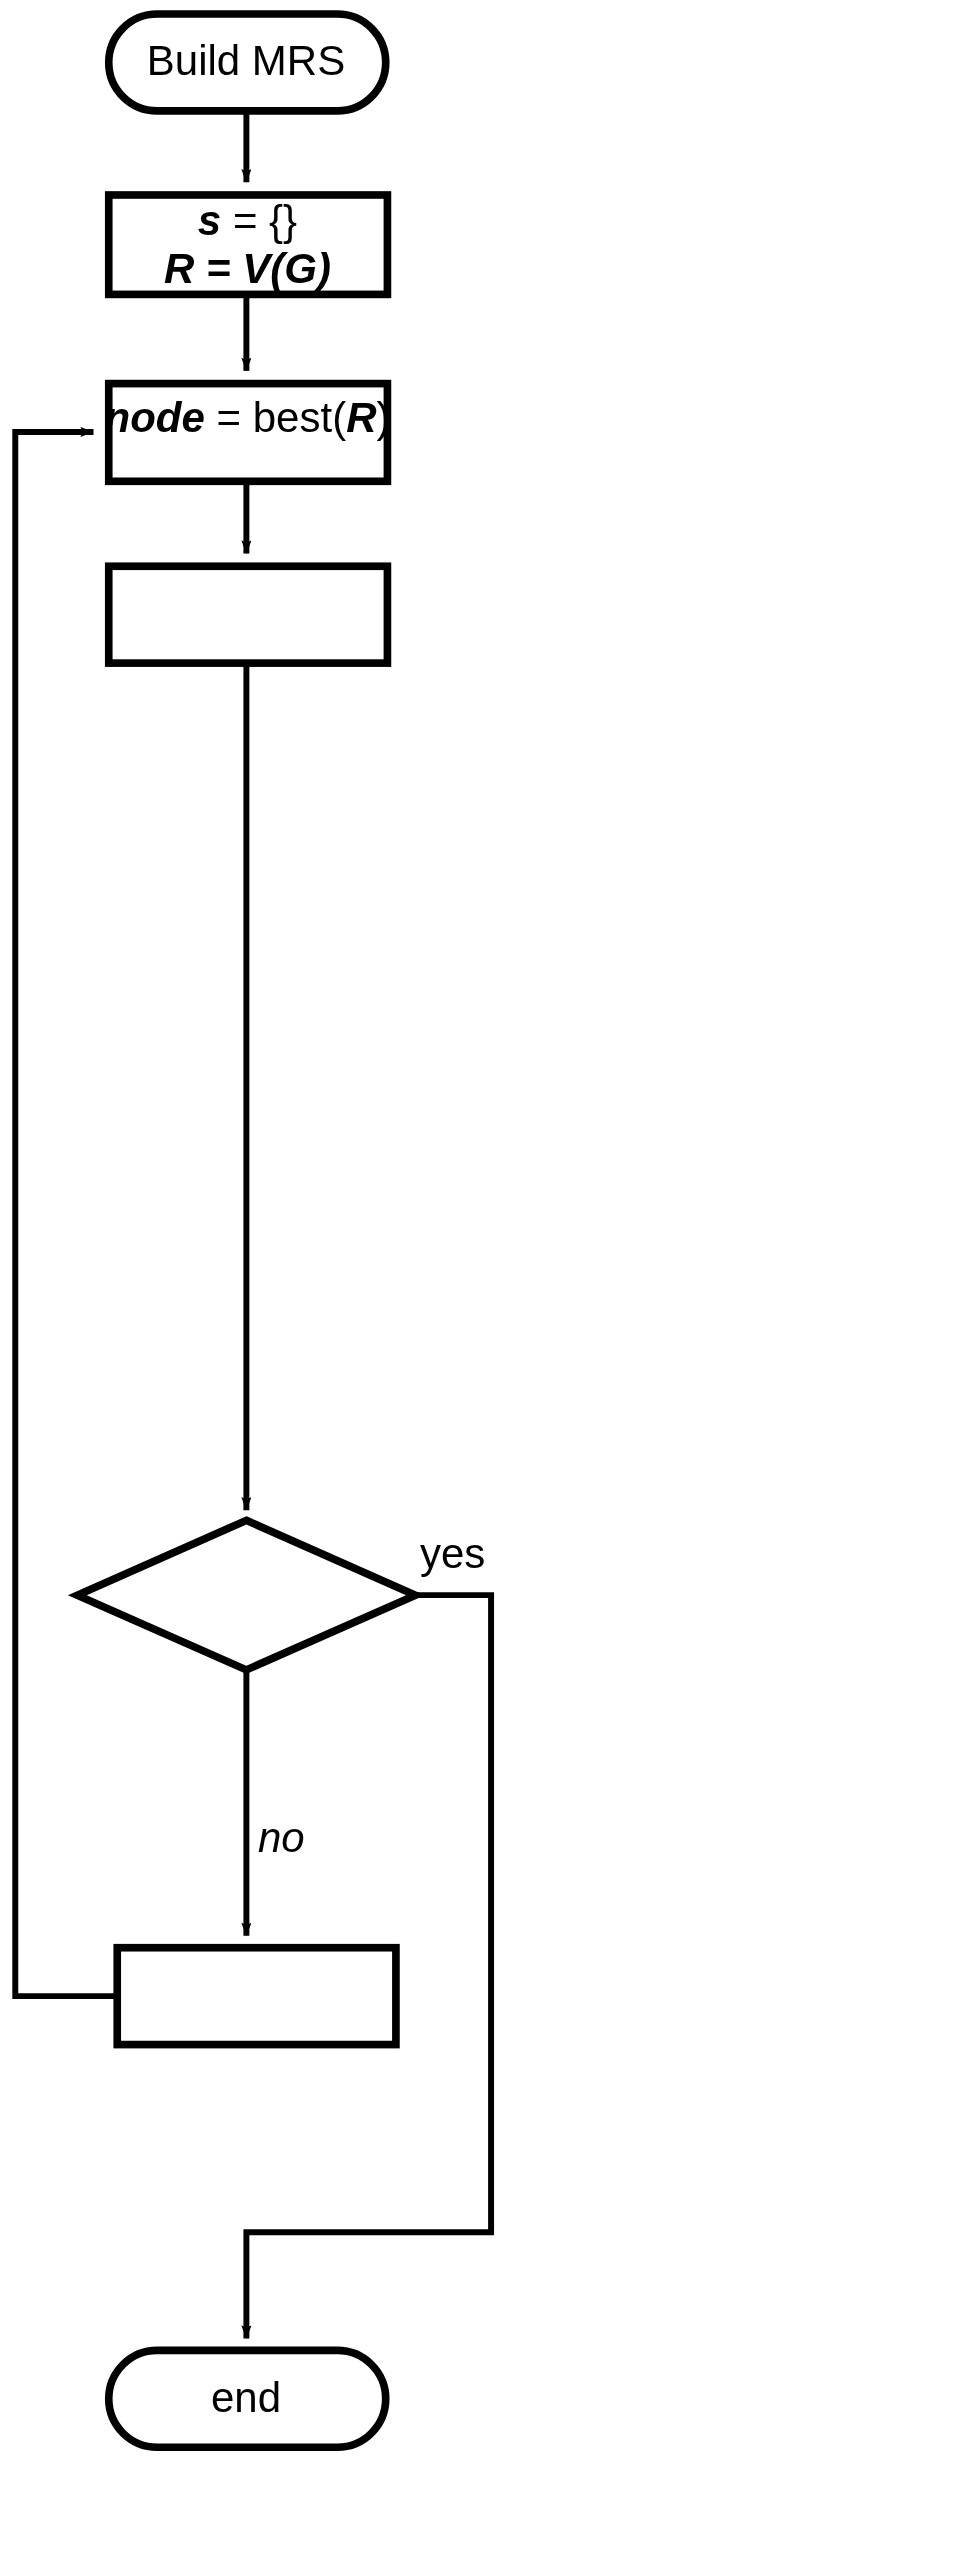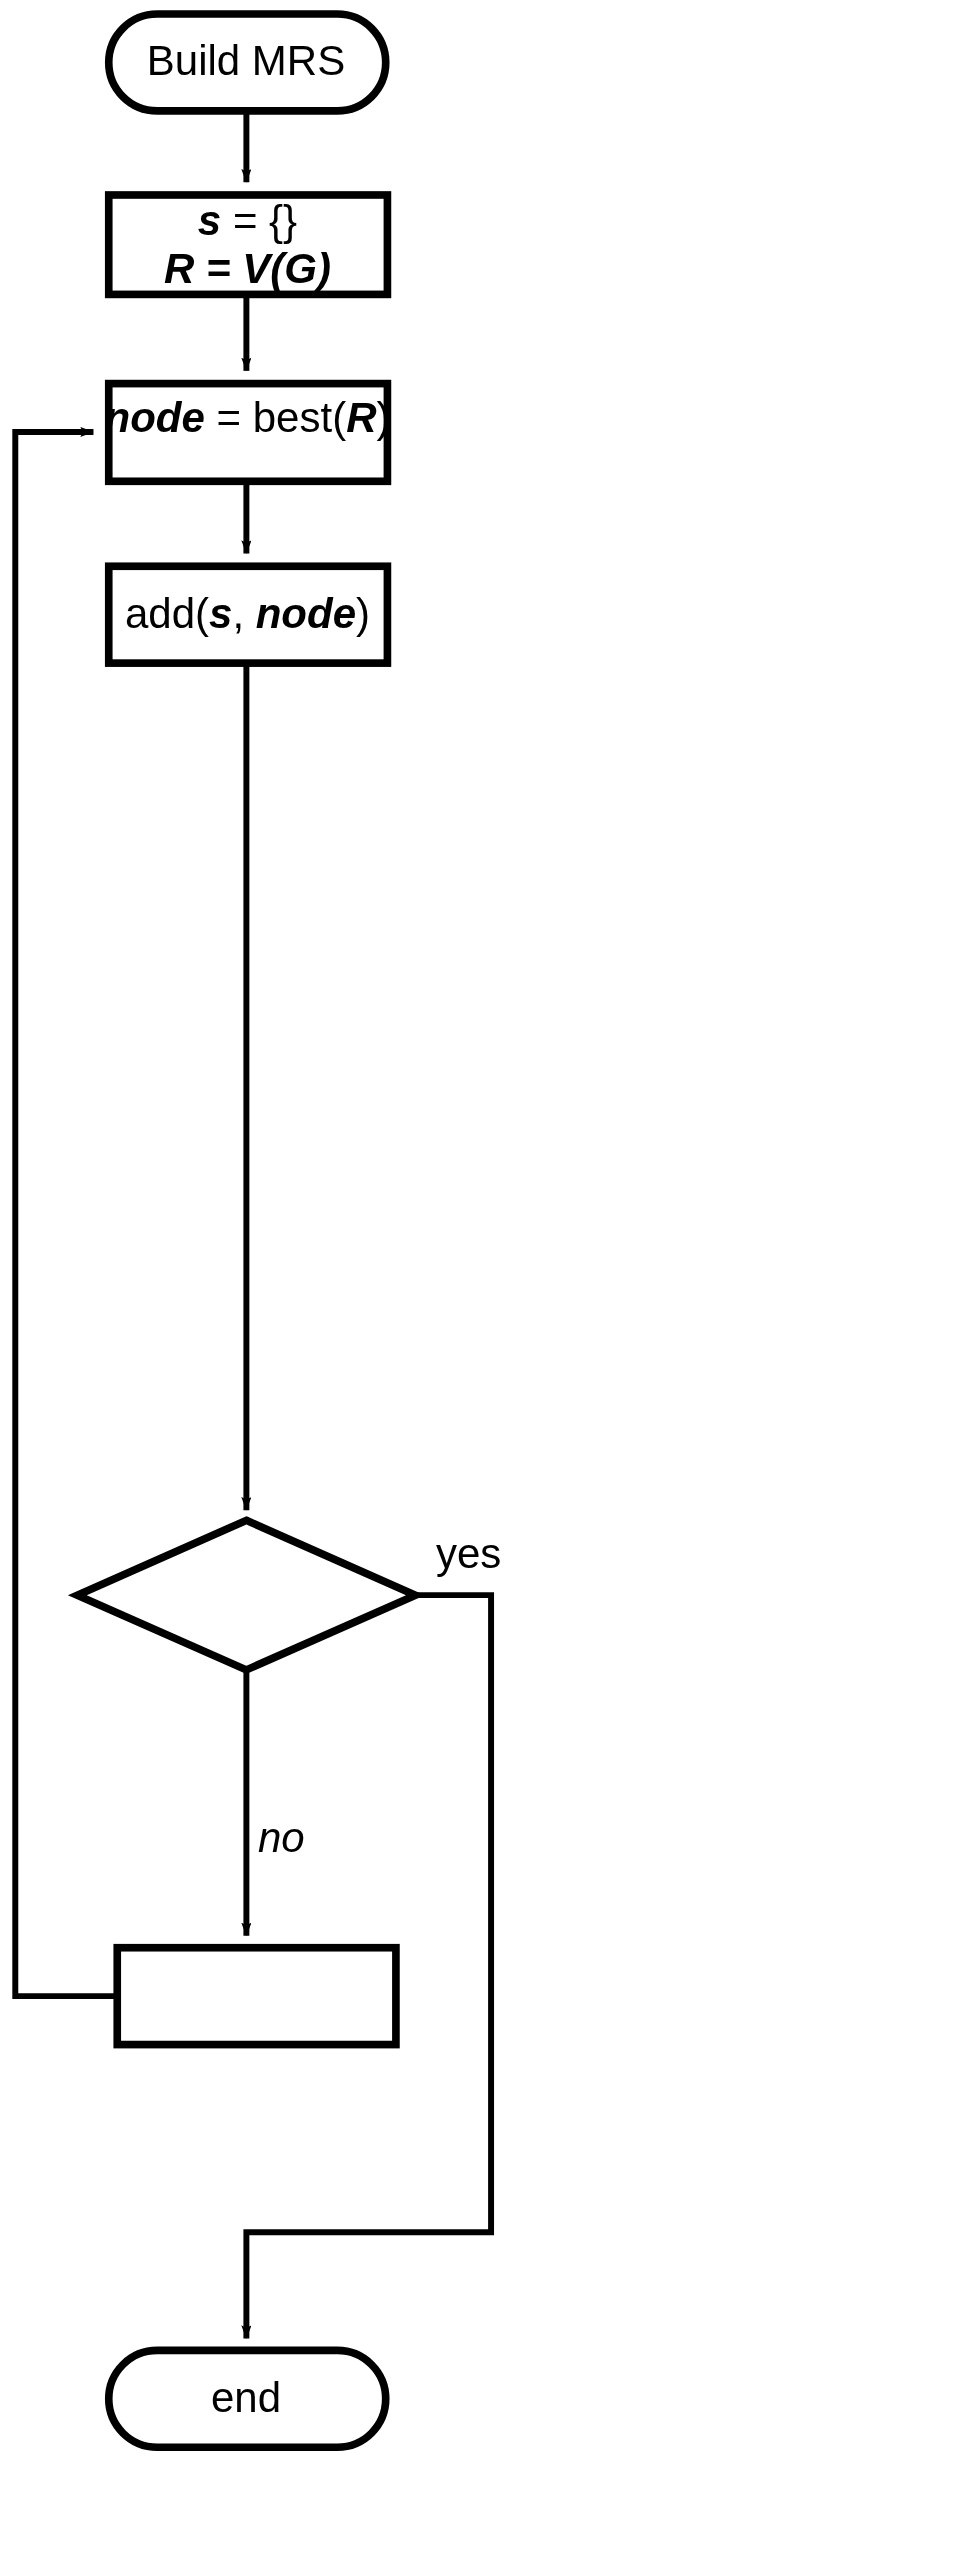--- a/index.html
+++ b/index.html
@@ -50,21 +50,21 @@
   
   #label-start   { left: 106px; top:   11px; width: 280px; height: 100px; }
   #label-init    { left: 106px; top:  192px; width: 283px; height: 105px;
                    flex-direction: column; }
   #label-best    { left: 106px; top:  381px; width: 283px; height: 73px; }
   #label-add     { left: 106px; top:  563px; width: 283px; height: 102px; }
   #label-cond    { left:  75px; top: 1520px; width: 343px; height: 150px; }
   #label-remove  { left: 115px; top: 1945px; width: 283px; height: 102px; }
   #label-end     { left: 106px; top: 2348px; width: 280px; height: 100px; }
 
-  #label-yes { left: 420px; top: 1530px; margin-left: 16px; }
+  #label-yes { left: 420px; top: 1530px; }
   #label-no  { left: 258px; top: 1814px; font-style: italic; }
 </style>
 </head>
 <body>
 
 <div id="page">
 
   <svg id="flow-svg" viewBox="0 0 1137 3031">
     <defs>
       <marker id="arrow" markerWidth="18" markerHeight="18" refX="15.5" refY="6" orient="auto" markerUnits="userSpaceOnUse">
@@ -121,23 +121,20 @@
     </div>
     <div>
       <span class="bi">R = V(G)</span>
     </div>
   </div>
 
   <div class="node-text" id="label-best">
     <span><span class="bi">node</span><span> = best(</span><span class="bi">R</span><span>)</span></span>
   </div>
 
-  <div class="node-text" id="label-add">
-    <span><span>add(</span><span class="bi">s</span><span>, </span><span class="bi">node</span><span>)</span></span>
-  </div>
 
 
 
   <div class="node-text" id="label-end">
     <span>end</span>
   </div>
 
   <div class="edge-label" id="label-yes">yes</div>
   <div class="edge-label" id="label-no">no</div>
 

